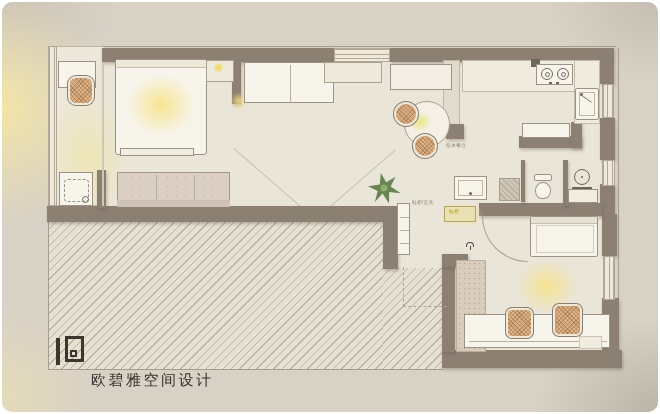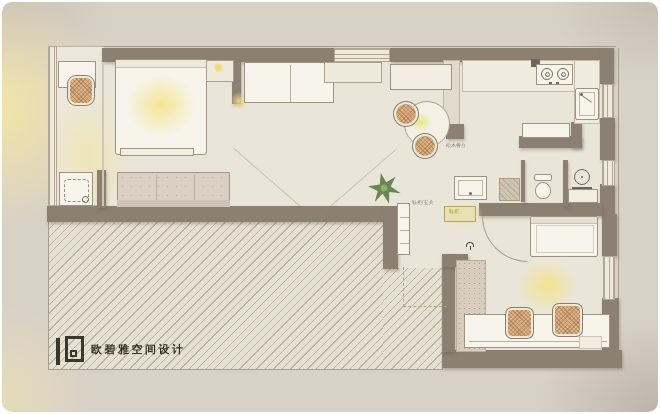--- a/index.html
+++ b/index.html
@@ -39,21 +39,21 @@
   .faint{height:1px;background:rgba(140,140,110,.38);transform-origin:0 0;}
   .tiny{font-size:5px;line-height:1;color:#8f8677;letter-spacing:0;white-space:nowrap;}
   .tiny-yellow{font-size:5px;line-height:1;color:#b3a11c;white-space:nowrap;}
   .burner{position:absolute;width:12px;height:12px;border:1.5px solid #6f675c;border-radius:50%;box-sizing:border-box;}
   .burner::after{content:'';position:absolute;inset:2.5px;border:1px solid #6f675c;border-radius:50%;}
   .divline{position:absolute;background:#b9afa0;}
   .door-arc{border:1px solid transparent;border-left-color:#a89d8c;border-bottom-color:#a89d8c;
             border-radius:0 0 0 100%;box-sizing:border-box;}
   .dash-rect{border-left:1px dashed #b0a48f;border-bottom:1px dashed #b0a48f;box-sizing:border-box;}
   .lamp-glyph{background:radial-gradient(#f0d84e, rgba(240,216,78,0));border-radius:50%;}
-  .logo-text{font-family:"Liberation Serif",serif;font-size:11px;font-weight:700;color:#33312a;letter-spacing:2.5px;}
+  .logo-text{font-family:"Liberation Serif",serif;font-size:15px;font-weight:400;color:#33312a;letter-spacing:2.5px;margin-top:29px;}
 </style>
 </head>
 <body>
 
 <div class="stage">
  <div class="card">
 
   <div class="a floor" style="left:46px;top:44px;width:56px;height:160px;border:1px solid #bdb3a3;border-right:none;box-sizing:border-box;background:#ece7db;"></div>
   <div class="a floor" style="left:98px;top:46px;width:514px;height:176px;"></div>
   <div class="a floor" style="left:393px;top:214px;width:60px;height:56px;"></div>

